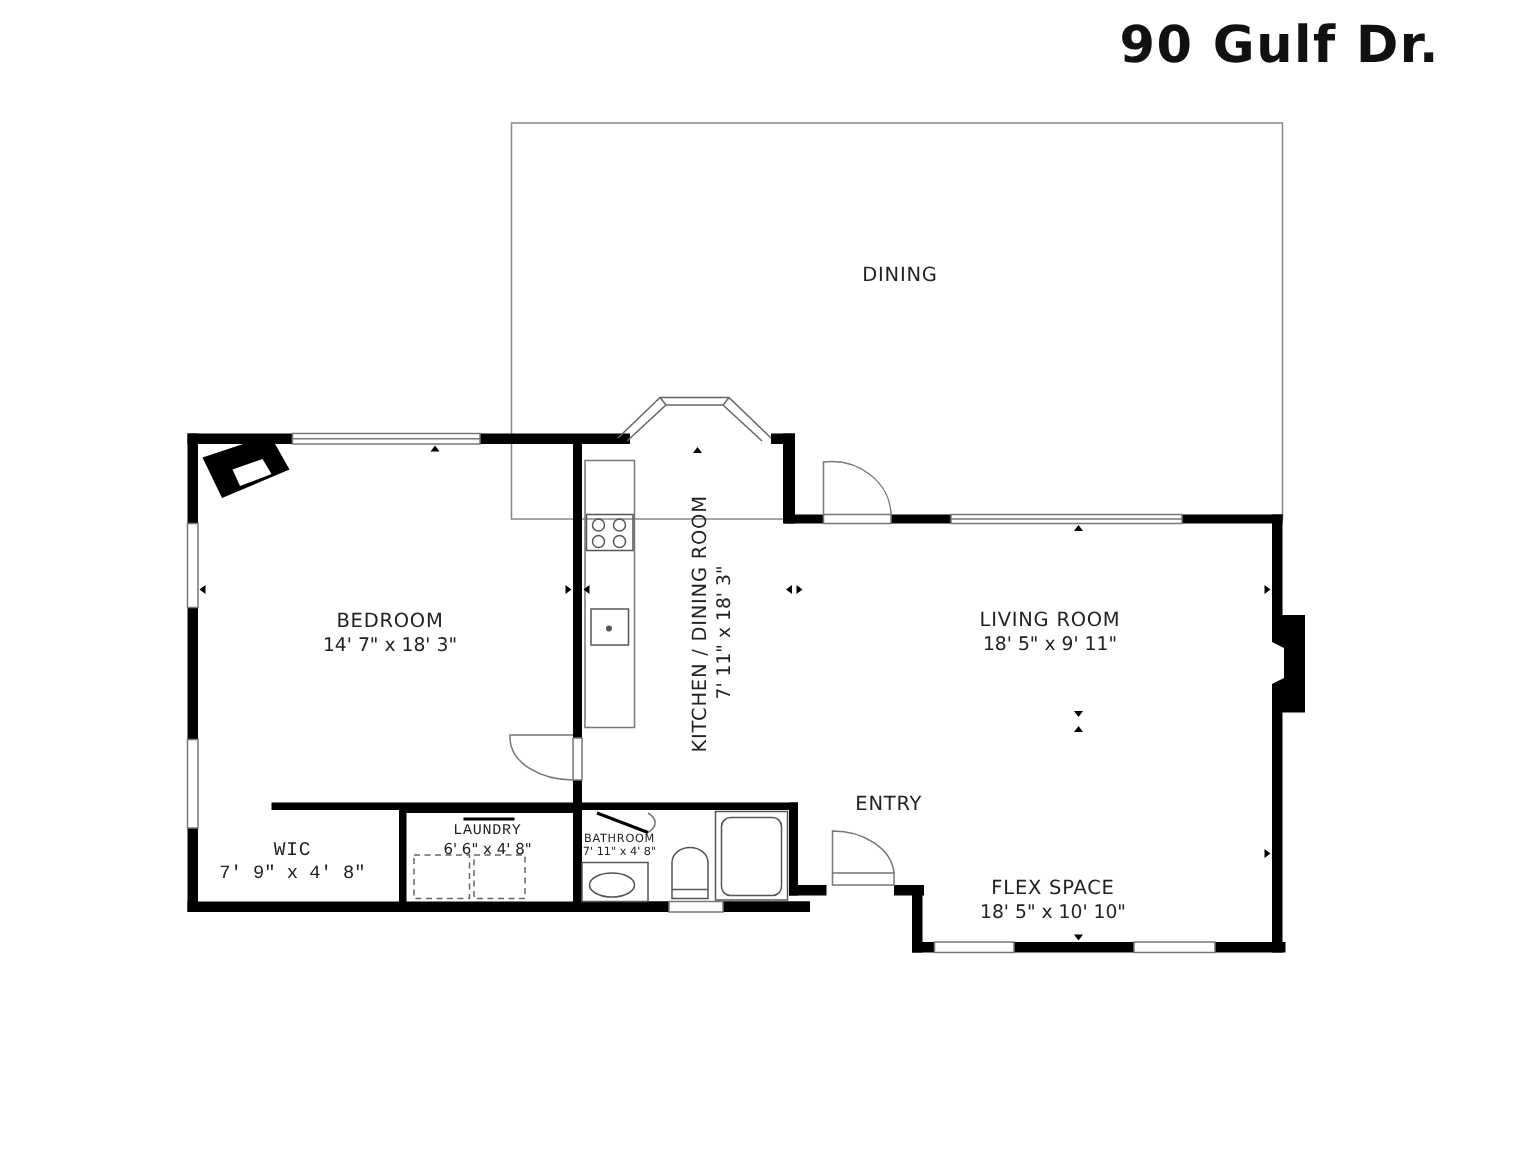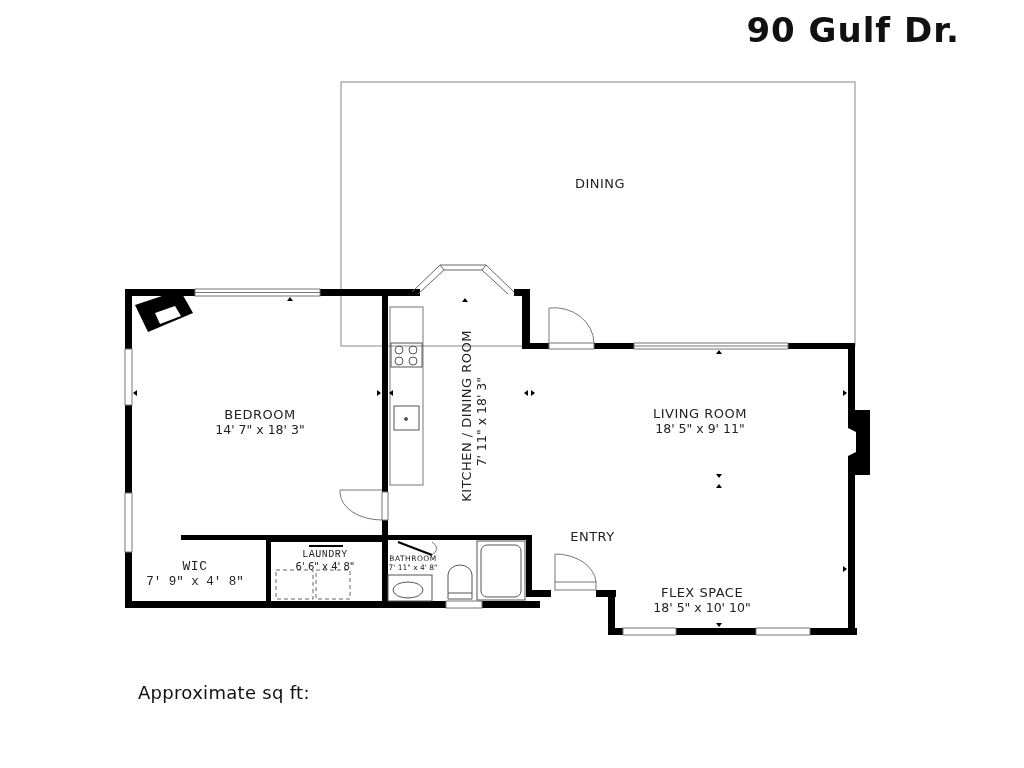--- a/index.html
+++ b/index.html
@@ -194,14 +194,13 @@
 <div class="room-label" style="left:560px; top:530px; width:65px;">
   <div class="name">ENTRY</div>
 </div>
 
 <div class="room-label" style="left:627px; top:544px; width:150px;margin-top:42px;">
   <div class="name">FLEX SPACE</div>
   <div class="dim">18' 5" x 10' 10"</div>
 </div>
 
 <div class="summary">
-  <div>Approximate sq ft:</div>
 </div>
 
 </body></html>

